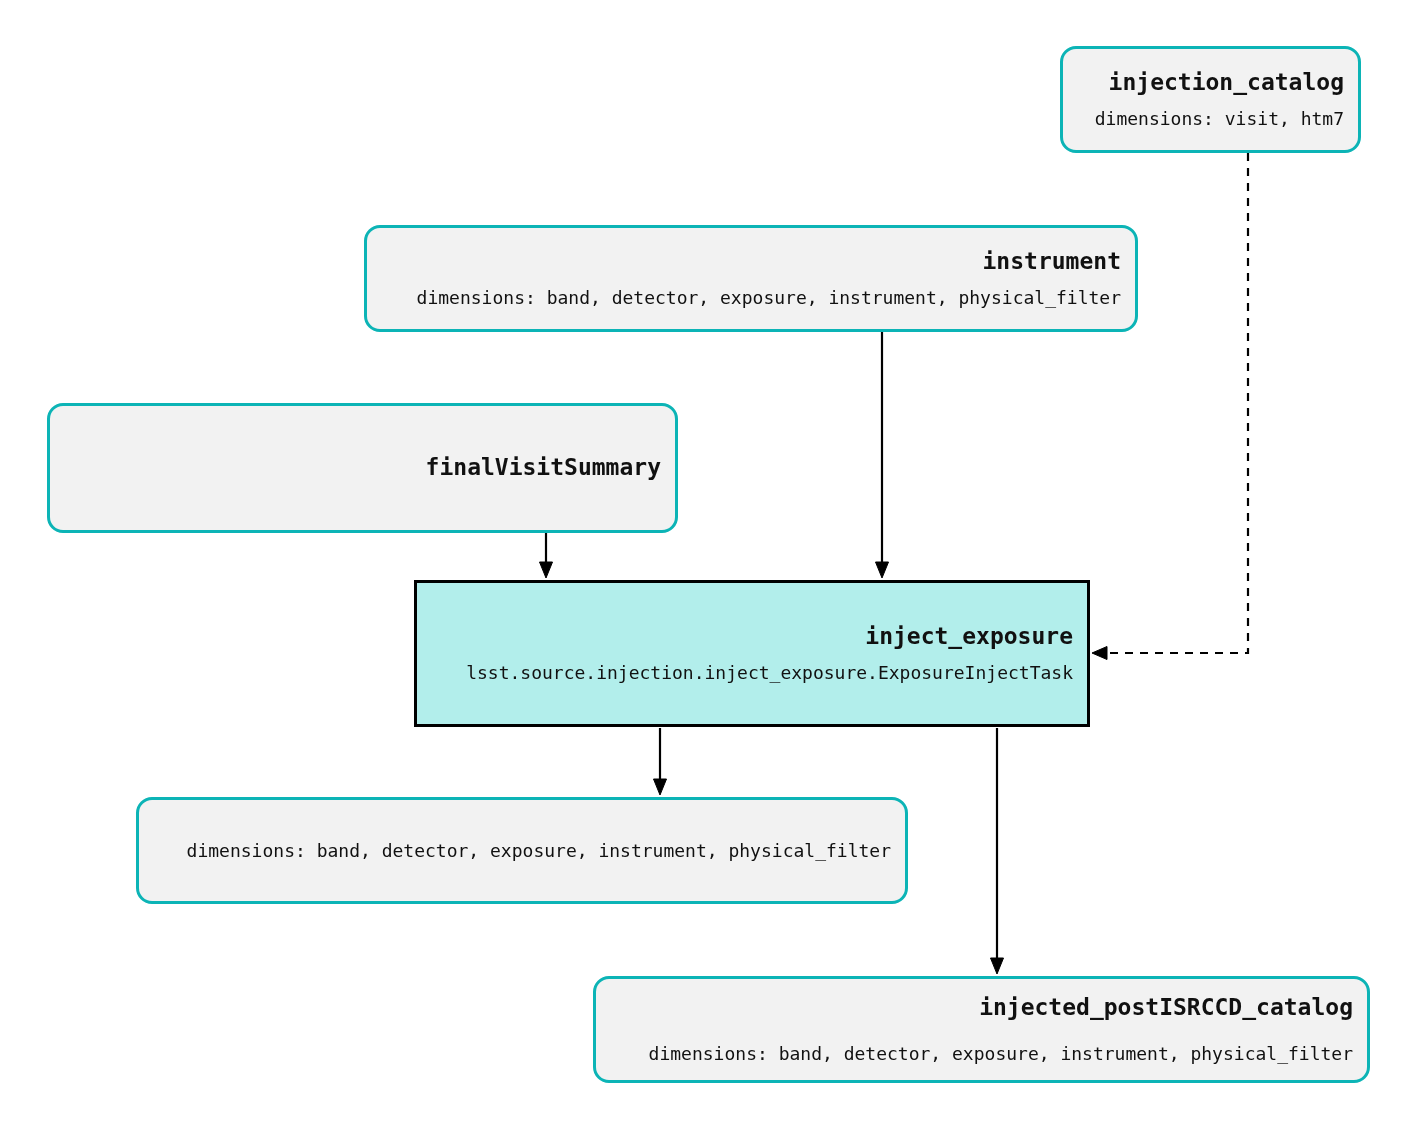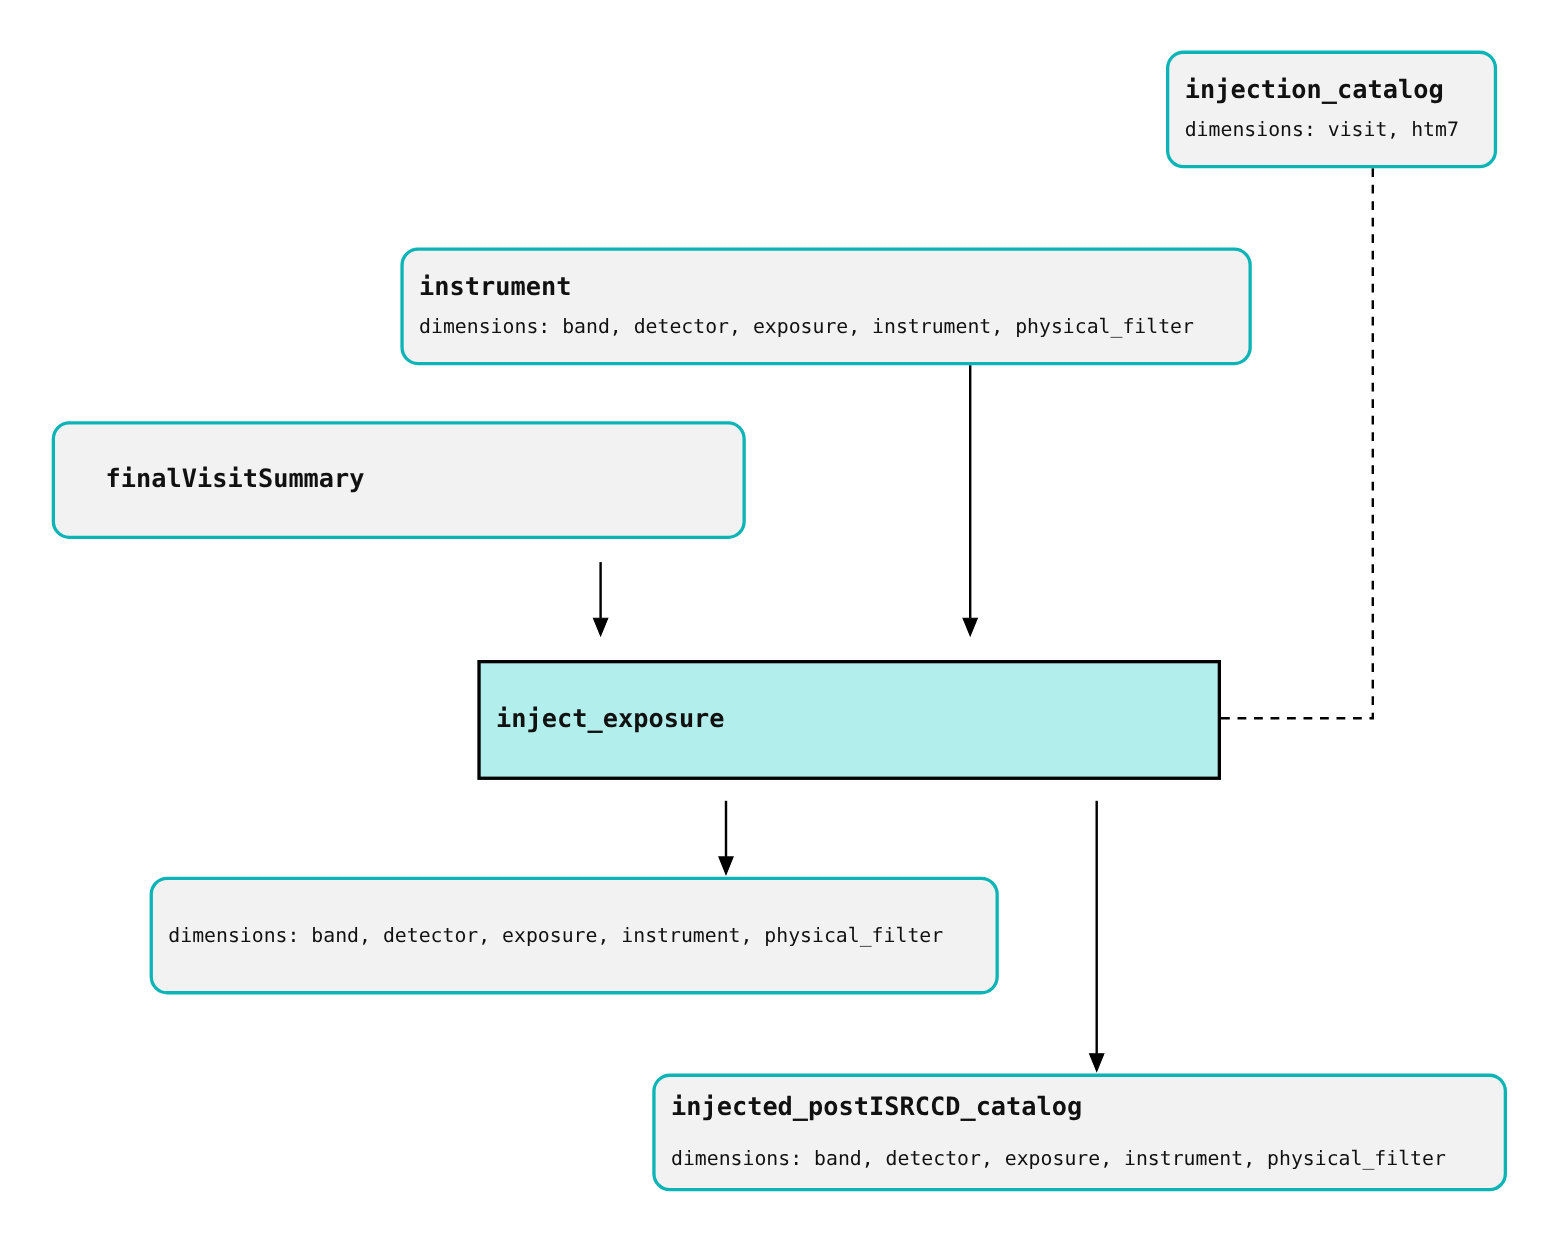--- a/index.html
+++ b/index.html
@@ -22,21 +22,21 @@
     top: 0;
     width: 1415px;
     height: 1130px;
     pointer-events: none;
   }
   .node {
     position: absolute;
     box-sizing: border-box;
     display: flex;
     flex-direction: column;
-    align-items: flex-start;
+    align-items: flex-end;
     justify-content: center;
     text-align: center;
     padding: 6px 14px;
   }
   .dataset-node {
     background: #f2f2f2;
     border: 3.5px solid #0cb4b6;
     border-radius: 16px;
     gap: 13px;
   }
@@ -114,26 +114,27 @@
     </div>
   </div>
 
   <div class="node dataset-node" style="left:364px; top:225px; width:774px; height:107px;">
     <div class="node-title">instrument</div>
     <div class="node-line">
       <span class="dim-label">dimensions:</span><span>band, detector, exposure, instrument, physical_filter</span>
     </div>
   </div>
 
-  <div class="node dataset-node" style="left:47px; top:383px; width:631px; height:107px;padding-left:46px;">
+  <div class="node dataset-node" style="left:47px; top:403px; width:631px; height:130px;padding-left:46px;">
     <div class="node-title">finalVisitSummary</div>
   </div>
 
-  <div class="node task-node" style="left:434px; top:580px; width:676px; height:109px;margin-top:20px;">
+  <div class="node task-node" style="left:414px; top:580px; width:676px; height:147px;">
     <div class="node-title">inject_exposure</div>
+    <div class="node-line">lsst.source.injection.inject_exposure.ExposureInjectTask</div>
   </div>
 
   <div class="node dataset-node" style="left:136px; top:797px; width:772px; height:107px;">
     <div class="node-line">
       <span class="dim-label">dimensions:</span><span>band, detector, exposure, instrument, physical_filter</span>
     </div>
   </div>
 
   <div class="node dataset-node" style="left:593px; top:976px; width:777px; height:107px;gap:24px;">
     <div class="node-title">injected_postISRCCD_catalog</div>

